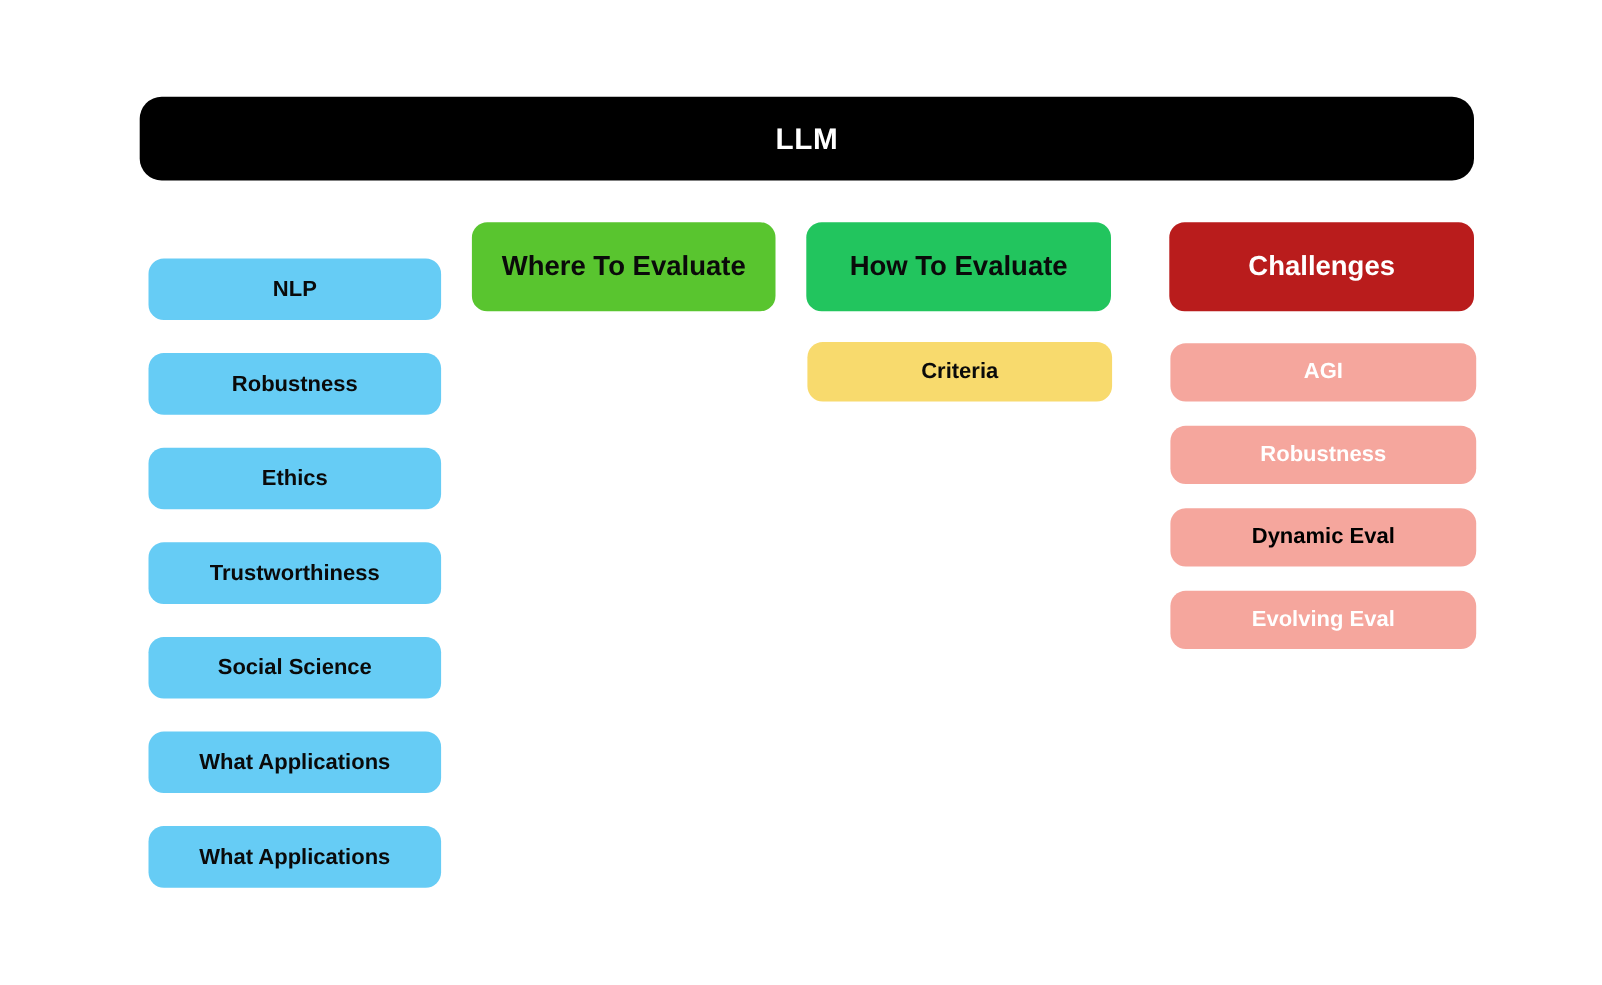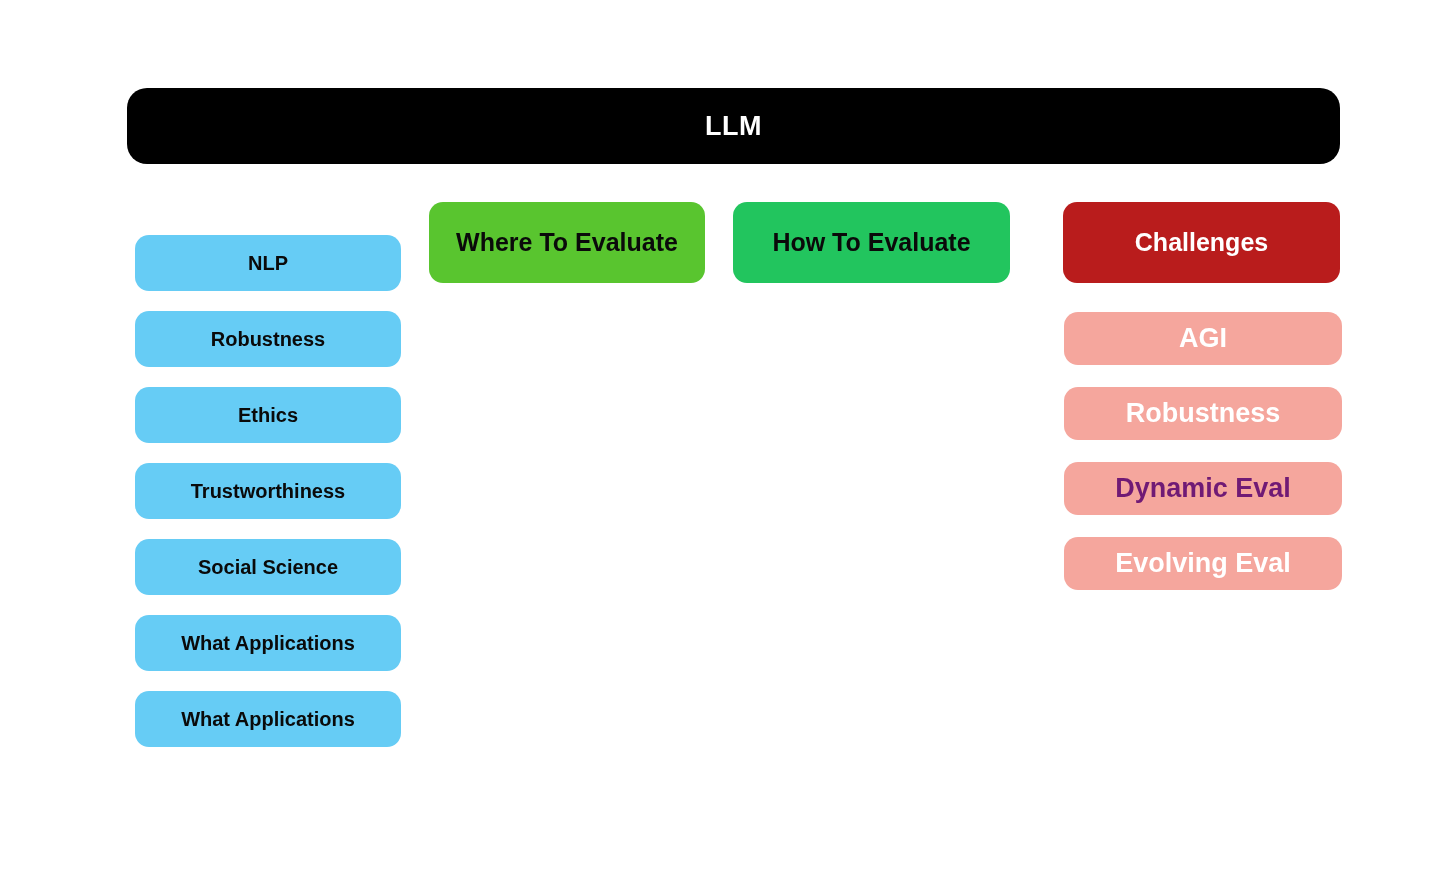--- a/index.html
+++ b/index.html
@@ -23,40 +23,40 @@
   }
   .items { display: flex; flex-direction: column; }
   .node {
     border-radius: 14px; display: flex; align-items: center; justify-content: center;
     font-weight: 700; font-size: 20px;
   }
 
   
   #col-what { left: 124px; top: 196px; width: 279px; }
   #col-what .col-header { height: 78px; }
-  #col-what .items { margin-top: 34px; margin-left: 6px; width: 268px; gap: 18px; }
+  #col-what .items { margin-top: 34px; margin-left: 6px; width: 268px; gap: 28px; }
   #col-what .node { height: 56px; }
 
   
   #col-where { left: 424px; top: 197px; width: 278px; }
   #col-where .col-header { height: 81px; }
   #col-where .items { margin-top: 35px; margin-left: 4px; width: 275px; gap: 20px; }
   #col-where .node { height: 54px; }
 
   
   #col-how { left: 728px; top: 197px; width: 279px; }
   #col-how .col-header { height: 81px; }
   #col-how .items { margin-top: 26px; width: 279px; gap: 20px; }
   #col-how .node { height: 54px; }
 
   
   #col-challenges { left: 1058px; top: 197px; width: 279px; }
   #col-challenges .col-header { height: 81px; }
   #col-challenges .items { margin-top: 27px; width: 280px; gap: 20px; }
-  #col-challenges .node { height: 53px; font-size: 27px; }
+  #col-challenges .node { height: 53px; font-size: 20px; }
 </style>
 </head>
 <body>
 
 <div class="canvas">
 
   <div class="root-bar" style="background: rgb(0, 0, 0); color: rgb(255, 255, 255);">LLM</div>
 
   <div class="column" id="col-what">
     <div class="items">
@@ -70,26 +70,27 @@
     </div>
   </div>
 
   <div class="column" id="col-where">
     <div class="col-header" style="background: rgb(89, 197, 47); color: rgb(10, 10, 10);">Where To Evaluate</div>
   </div>
 
   <div class="column" id="col-how">
     <div class="col-header" style="background: #22c55e; color: rgb(10, 10, 10);">How To Evaluate</div>
     <div class="items">
+      <div class="node" style="background: rgb(248, 218, 109); color: rgb(10, 10, 10);">Criteria</div>
     </div>
   </div>
 
   <div class="column" id="col-challenges">
     <div class="col-header" style="background: #b91c1c; color: rgb(255, 255, 255);">Challenges</div>
     <div class="items">
       <div class="node" style="background: rgb(245, 166, 157); color: rgb(255, 255, 255);">AGI</div>
       <div class="node" style="background: rgb(245, 166, 157); color: rgb(255, 255, 255);">Robustness</div>
-      <div class="node" style="background: rgb(245, 166, 157); color: #701a75;">Dynamic Eval</div>
+      <div class="node" style="background: rgb(245, 166, 157); color: #000000;">Dynamic Eval</div>
       <div class="node" style="background: rgb(245, 166, 157); color: rgb(255, 255, 255);">Evolving Eval</div>
     </div>
   </div>
 
 </div>
 
 </body></html>

